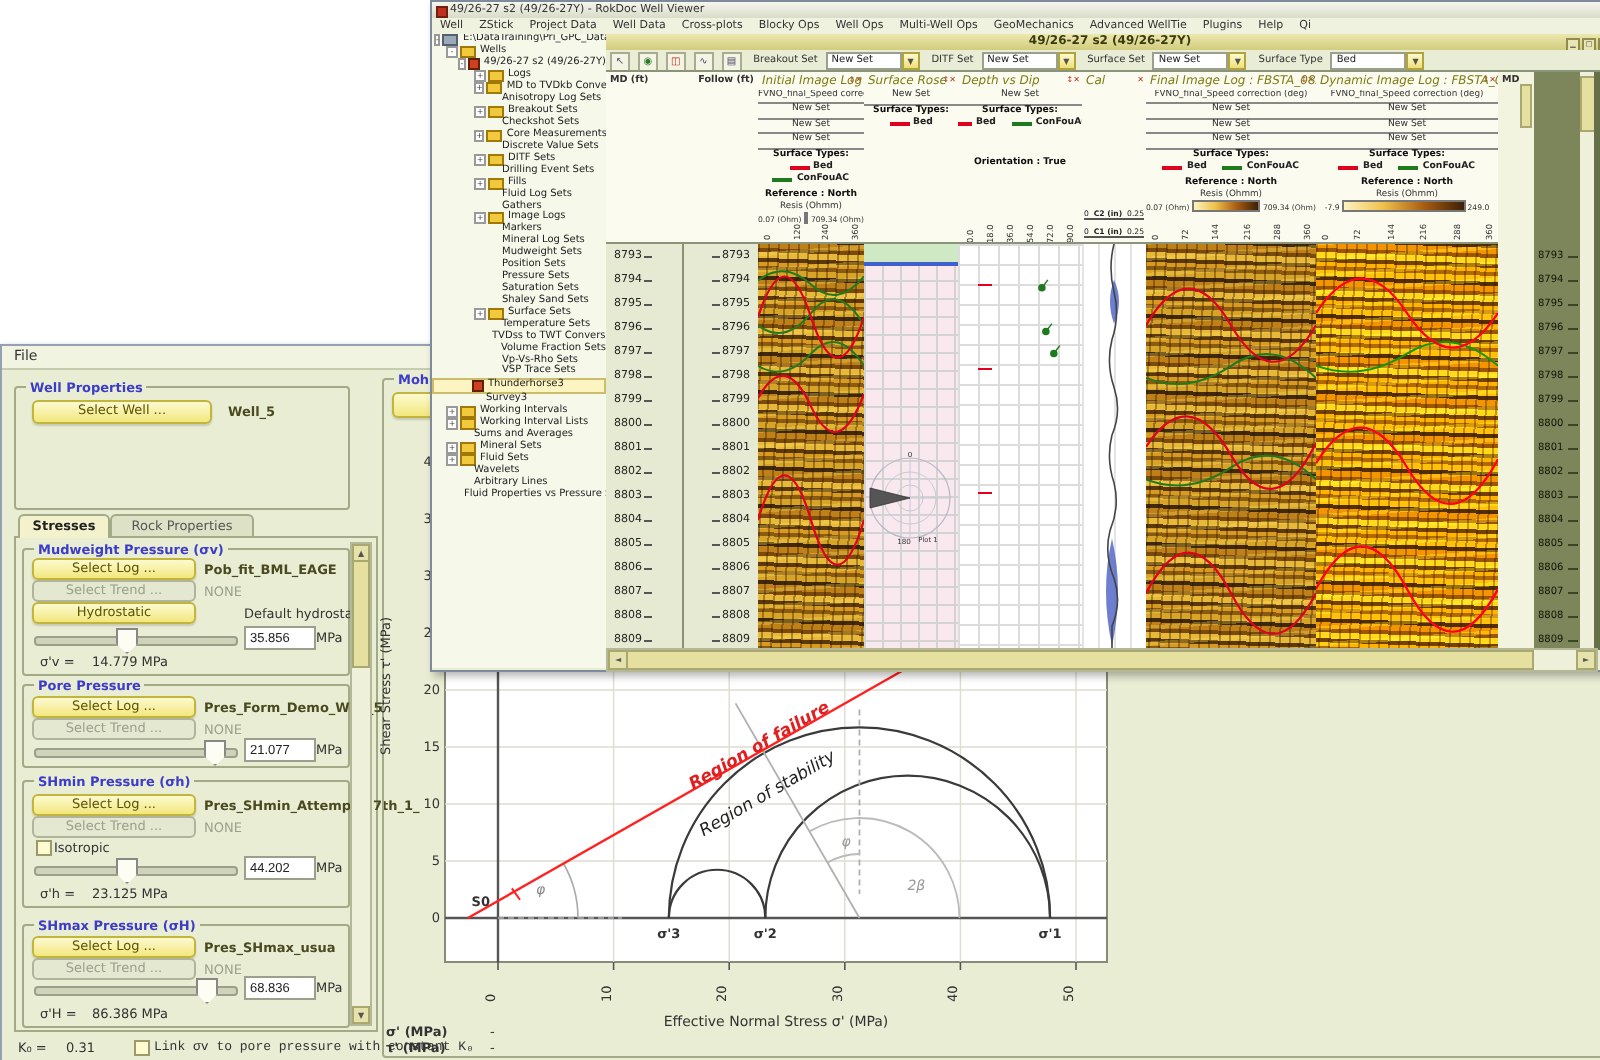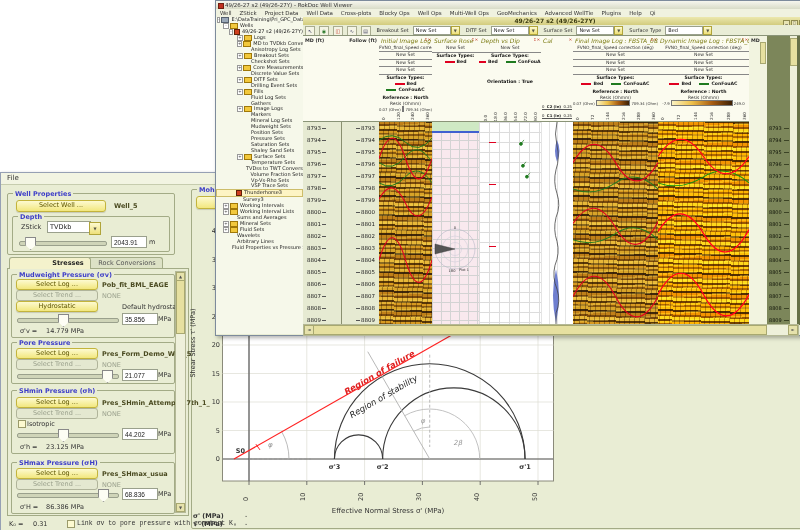--- a/index.html
+++ b/index.html
@@ -17,21 +17,21 @@
   .gbtn{position:absolute;background:#e4e8d0;border:1px solid #b0b49a;border-radius:3px;
     font-size:6.5px;color:#9aa08c;text-align:center;line-height:9px;}
   .vlab{position:absolute;font-size:6.5px;font-weight:bold;color:#4a4a20;white-space:nowrap;}
   .slab{position:absolute;font-size:6.5px;color:#333;white-space:nowrap;}
   .vbox{position:absolute;background:#fff;border:1px solid #9aa08c;font-size:6.5px;color:#222;padding:1px 2px;width:30px;height:8px;}
   .slider{position:absolute;height:3px;background:#cfd4b8;border:1px solid #9aa08c;border-radius:2px;}
   .sthumb{position:absolute;top:-5px;width:9px;height:11px;background:#fdfdf4;border:1px solid #888;
     clip-path:polygon(0 0,100% 0,100% 60%,50% 100%,0 60%);cursor:pointer;}
   .cbx{position:absolute;width:6px;height:6px;background:#fdfad0;border:1px solid #9a9a6a;}
   .tab{position:absolute;border:1px solid #a3ab86;border-bottom:none;border-radius:3px 3px 0 0;
-    font-size:6.5px;text-align:center;line-height:11px;height:11px;cursor:pointer;padding-left:36px;}
+    font-size:6.5px;text-align:center;line-height:11px;height:11px;cursor:pointer;}
   .tab.on{background:#f4f2cc;font-weight:bold;color:#222;z-index:2;}
   .tab.off{background:#dde2c6;color:#555;}
   .panel{position:absolute;border:1px solid #a3ab86;}
   .vscr{position:absolute;width:9px;background:#eef0da;border:1px solid #b4b896;}
   .vscr .arr{position:absolute;left:0;width:7px;height:7px;background:#e6e2ac;border:1px solid #a8a870;font-size:4px;line-height:7px;text-align:center;color:#555;}
   .vscr .thm{position:absolute;left:0;width:7px;background:#e6e0a0;border:1px solid #a8a870;}
   
   #mohr-ylabel{position:absolute;left:113px;top:165px;width:160px;height:10px;text-align:center;
     font-size:6.5px;color:#333;transform:rotate(-90deg);}
   #mohr-svg{position:absolute;left:206px;top:30px;width:349px;height:326px;}
@@ -148,35 +148,24 @@
 
   <div id="stress-window">
     <div class="sw-menubar">
       <span>File</span>
     </div>
 
     <div class="grp" style="left:6px;top:20px;width:166px;height:60px;">
       <span class="chip">Well Properties</span>
       <div class="ybtn" style="left:8px;top:6px;width:88px;height:10px;">Select Well ...</div>
       <span class="vlab" style="left:106px;top:8px;">Well_5</span>
-      <div class="grp" style="left:4px;top:22px;width:156px;height:34px;">
-        <span class="chip">Depth</span>
-        <span class="slab" style="left:8px;top:6px;">ZStick</span>
-        <span class="vbox" style="left:34px;top:4px;width:38px;">TVDkb</span>
-        <div class="tdd" style="position:absolute;left:76px;top:4px;width:10px;height:11px;line-height:11px;">▼</div>
-        <div class="slider" style="left:6px;top:24px;width:86px;">
-            <div class="sthumb" style="left:6%;"></div>
-          </div>
-        <input class="vbox" style="left: 98px; top: 19px;" value="2043.91">
-        <span class="slab" style="left:136px;top:21px;">m</span>
-      </div>
     </div>
 
     <div class="tab on" style="left:8px;top:84px;width:44px;">Stresses</div>
-    <div class="tab off" style="left:54px;top:84px;width:70px;">Rock Conversions</div>
+    <div class="tab off" style="left:54px;top:84px;width:70px;">Rock Properties</div>
 
     <div class="panel" style="left:6px;top:95px;width:180px;height:246px;">
 
       <div class="grp" style="left:3px;top:5px;width:162px;height:62px;">
         <span class="chip">Mudweight Pressure (σv)</span>
         <div class="ybtn" style="left:4px;top:4px;width:80px;height:9px;">Select Log ...</div>
         <span class="vlab" style="left:90px;top:6px;">Pob_fit_BML_EAGE</span>
         <div class="gbtn" style="left:4px;top:15px;width:80px;height:9px;">Select Trend ...</div>
         <span class="slab" style="left:90px;top:17px;color:#9aa08c;">NONE</span>
         <div class="ybtn" style="left:4px;top:26px;width:80px;height:9px;">Hydrostatic</div>

